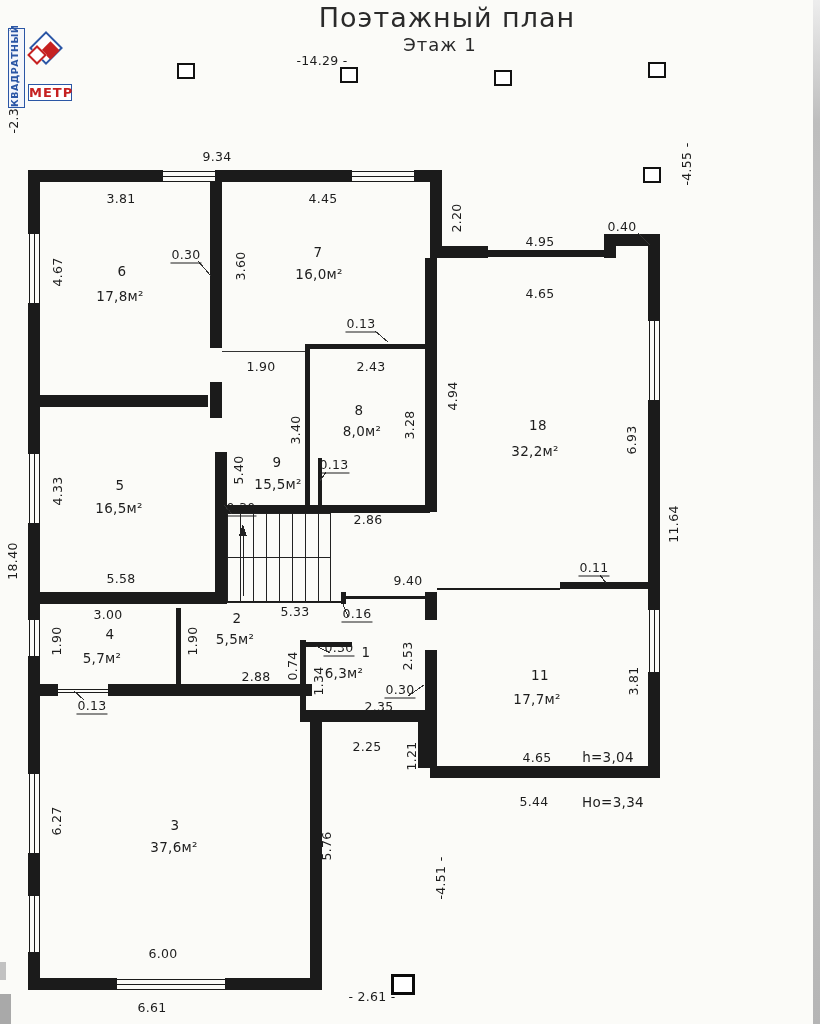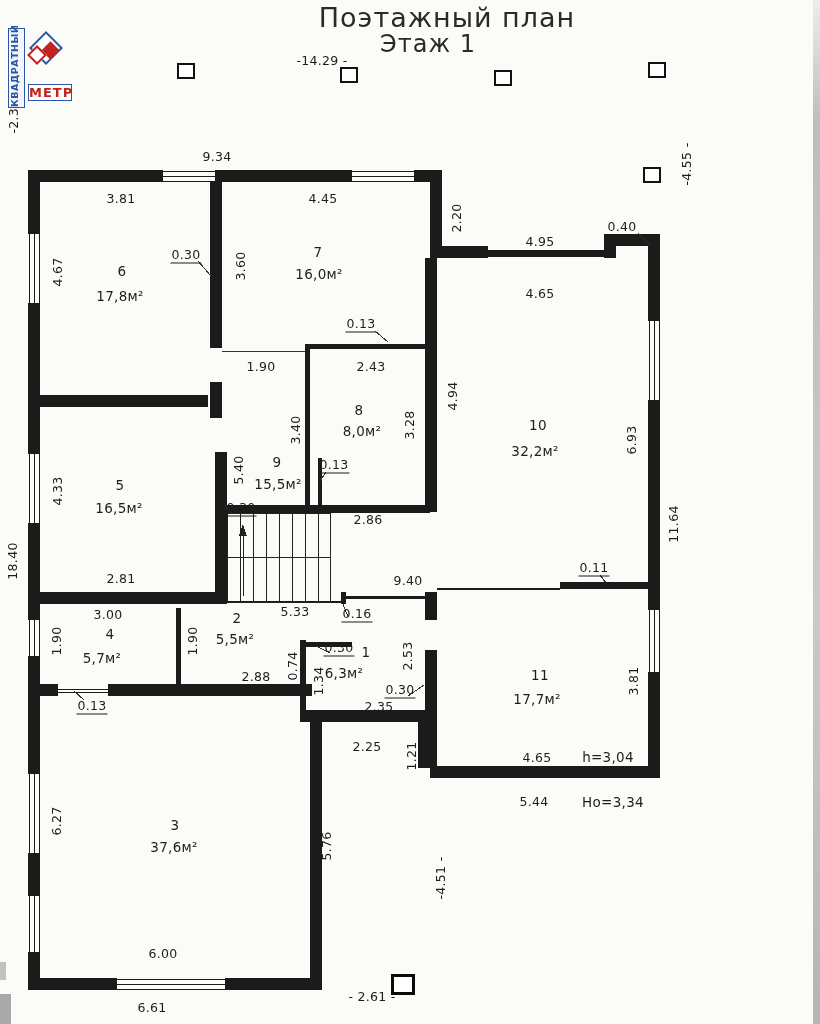--- a/index.html
+++ b/index.html
@@ -7,22 +7,22 @@
         font-family:"DejaVu Sans",sans-serif;color:#1d1d1d;}
   svg{position:absolute;left:0;top:0;shape-rendering:crispEdges;}
   .lbl{position:absolute;transform:translate(-50%,-50%);font-size:12.5px;white-space:nowrap;
        letter-spacing:.3px;color:#1d1d1d;z-index:5;}
   .v{transform:translate(-50%,-50%) rotate(-90deg);}
   .u{border-bottom:1.3px solid #1d1d1d;padding:0 1px 1px;}
   .rm{font-size:13.5px;}
   .lbl-l{position:absolute;transform:translate(0,-50%);font-size:13.5px;white-space:nowrap;z-index:5;}
   .title1{position:absolute;left:447px;top:17px;transform:translate(-50%,-50%);
           font-size:27px;letter-spacing:1px;color:#2a2a2a;z-index:5;}
-  .title2{position:absolute;left:428px;top:44px;transform:translate(-50%,-50%);
-          font-size:24px;letter-spacing:1px;color:#2a2a2a;z-index:5;}
+  .title2{position:absolute;left:440px;top:44px;transform:translate(-50%,-50%);
+          font-size:18px;letter-spacing:1px;color:#2a2a2a;z-index:5;}
   .mark{position:absolute;width:14px;height:12px;border:2px solid #111;background:#fff;z-index:4;}
   .mark.big{width:18px;height:15px;border:3px solid #0a0a0a;}
   
   .logo{position:absolute;left:8px;top:28px;width:64px;height:80px;z-index:6;}
   .logo-vert{position:absolute;left:0;top:0;height:78px;width:15px;border:1px solid #2b56a5;
              color:#2b56a5;font-size:9.5px;font-weight:bold;writing-mode:vertical-rl;
              transform:rotate(180deg);text-align:center;letter-spacing:.5px;background:#f4f6fb;}
   .logo-art{position:absolute;left:20px;top:2px;width:42px;height:46px;}
   .logo-art .d1,.logo-art .d2,.logo-art .d3{position:absolute;display:block;}
   .logo-art .d1{left:6px;top:6px;width:20px;height:20px;border:2px solid #2b56a5;transform:rotate(45deg);background:#fff;}
@@ -222,25 +222,25 @@
   <div class="lbl v" style="left:238px;top:470px">5.40</div>
   <div class="lbl rm" style="left:277px;top:462px">9</div>
   <div class="lbl rm" style="left:278px;top:484px">15,5м²</div>
   <div class="lbl u" style="left:334px;top:465px">0.13</div>
   <div class="lbl" style="left:368px;top:519px">2.86</div>
 
   <div class="lbl rm" style="left:120px;top:485px">5</div>
   <div class="lbl rm" style="left:119px;top:508px">16,5м²</div>
   <div class="lbl v" style="left:57px;top:491px">4.33</div>
   <div class="lbl u" style="left:241px;top:508px">0.30</div>
-  <div class="lbl rm" style="left:538px;top:425px">10</div>
+  <div class="lbl rm" style="left:538px;top:425px">18</div>
   <div class="lbl rm" style="left:535px;top:451px">32,2м²</div>
   <div class="lbl v" style="left:631px;top:440px">6.93</div>
 
-  <div class="lbl" style="left:121px;top:578px">2.81</div>
+  <div class="lbl" style="left:121px;top:578px">5.58</div>
   <div class="lbl" style="left:408px;top:580px">9.40</div>
   <div class="lbl u" style="left:594px;top:568px">0.11</div>
   <div class="lbl" style="left:295px;top:611px">5.33</div>
   <div class="lbl u" style="left:357px;top:614px">0.16</div>
   <div class="lbl" style="left:108px;top:614px">3.00</div>
 
   <div class="lbl rm" style="left:237px;top:618px">2</div>
   <div class="lbl rm" style="left:235px;top:639px">5,5м²</div>
   <div class="lbl rm" style="left:110px;top:634px">4</div>
   <div class="lbl rm" style="left:102px;top:658px">5,7м²</div>

